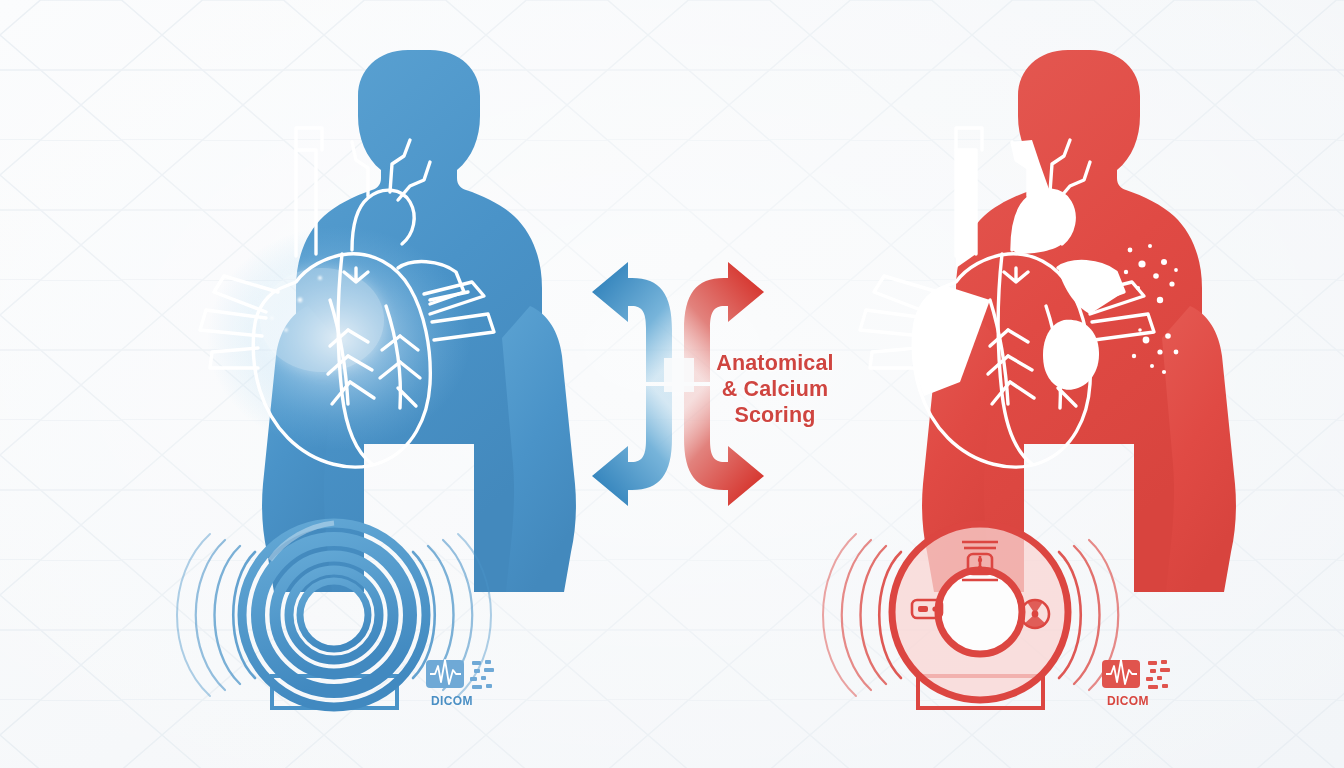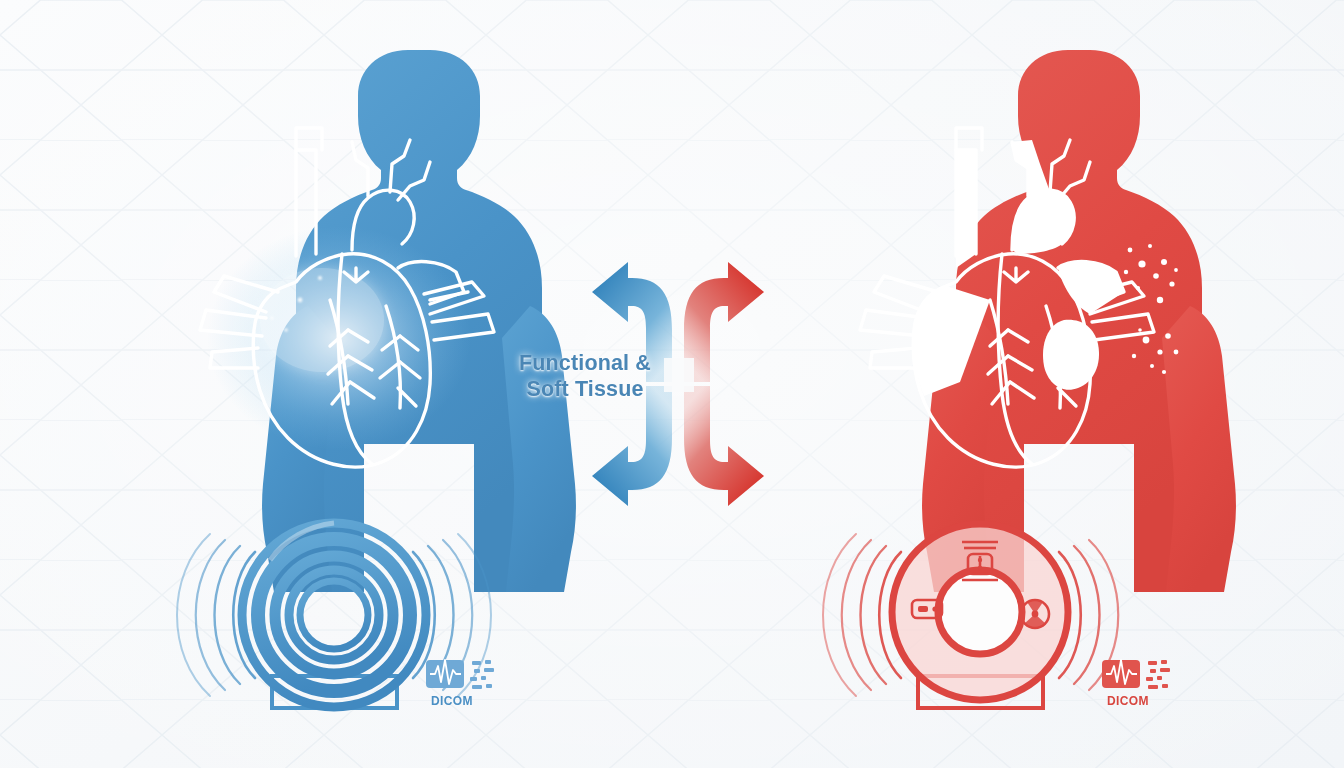--- a/index.html
+++ b/index.html
@@ -537,23 +537,24 @@
         <rect x="1150" y="669" width="6" height="4" rx="1"></rect>
         <rect x="1160" y="668" width="10" height="4" rx="1"></rect>
         <rect x="1146" y="677" width="7" height="4" rx="1"></rect>
         <rect x="1157" y="676" width="5" height="4" rx="1"></rect>
         <rect x="1148" y="685" width="10" height="4" rx="1"></rect>
         <rect x="1162" y="684" width="6" height="4" rx="1"></rect>
       </g>
     </g>
   </svg>
 
-  <div class="center-label" id="label-left">Functional &amp;
-Soft Tissue</div>
-
+
+  <div class="center-label" id="label-right">Anatomical
+&amp; Calcium
+Scoring</div>
 
   <div class="dicom-badge" id="dicom-left">
     <div class="dicom-word">DICOM</div>
   </div>
   <div class="dicom-badge" id="dicom-right">
     <div class="dicom-word">DICOM</div>
   </div>
 
 </div>
 

